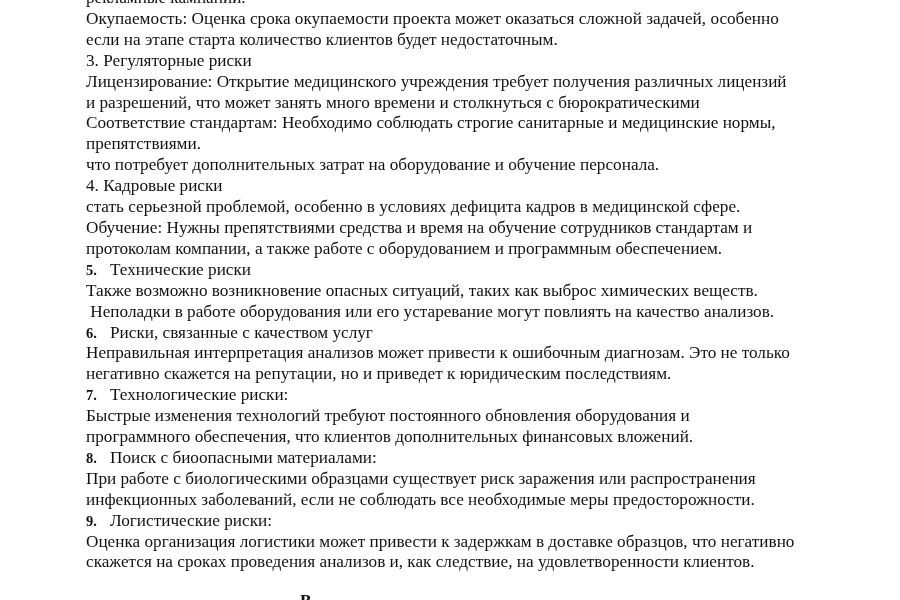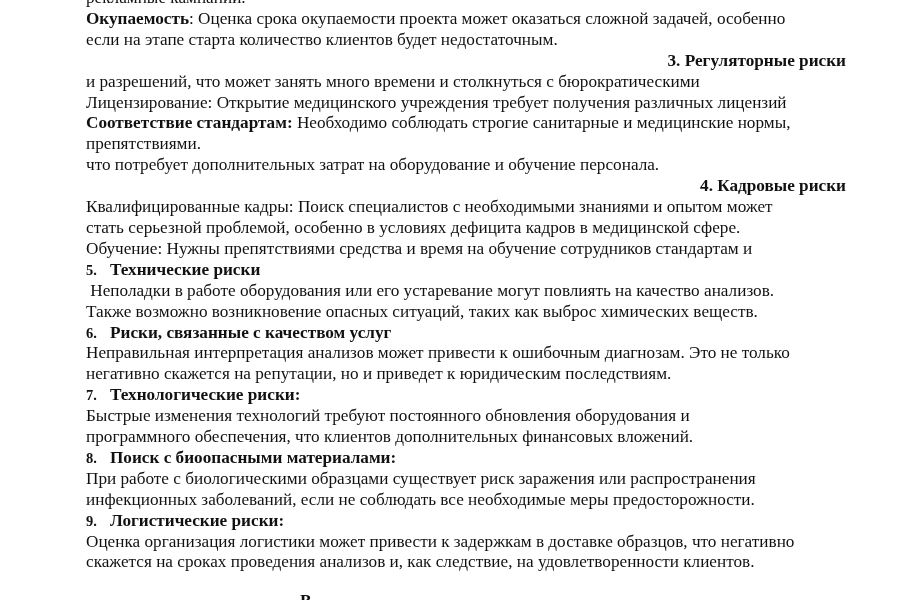--- a/index.html
+++ b/index.html
@@ -17,21 +17,21 @@
       width: 760px;
       font-family: "Liberation Serif", "DejaVu Serif", serif;
       font-size: 17.2px;
       line-height: 20.9px;
       color: #111111;
     }
     .line {
       white-space: nowrap;
       display: block;
     }
-    .b { font-weight: bold; text-align: right; }
+    .b { font-weight: normal; }
     .num { display: inline-block; width: 24px; font-weight: bold; font-size: 14px; }
     .heading .num { font-size: 14.5px; }
     .tail {
       position: absolute;
       left: 300px;
       top: 591px;
       font-family: "Liberation Serif", "DejaVu Serif", serif;
       font-size: 17.2px;
       font-weight: bold;
       color: #111;
@@ -43,38 +43,38 @@
 <div class="page">
   <span class="line">рекламные кампании.</span>
 
   <div>
     <span class="line"><span class="b">Окупаемость</span><span>: Оценка срока окупаемости проекта может оказаться сложной задачей, особенно</span></span>
     <span class="line">если на этапе старта количество клиентов будет недостаточным.</span>
   </div>
 
   <div>
     <span class="line b">3. Регуляторные риски</span>
+    <span class="line">Лицензирование: Открытие медицинского учреждения требует получения различных лицензий</span>
     <span class="line">и разрешений, что может занять много времени и столкнуться с бюрократическими</span>
-    <span class="line">Лицензирование: Открытие медицинского учреждения требует получения различных лицензий</span>
     <span class="line"><span class="b">Соответствие стандартам:</span><span> Необходимо соблюдать строгие санитарные и медицинские нормы,</span></span>
     <span class="line">препятствиями.</span>
     <span class="line">что потребует дополнительных затрат на оборудование и обучение персонала.</span>
   </div>
 
   <div>
     <span class="line b">4. Кадровые риски</span>
-    <span class="line">Квалифицированные кадры: Поиск специалистов с необходимыми знаниями и опытом может</span>
     <span class="line">стать серьезной проблемой, особенно в условиях дефицита кадров в медицинской сфере.</span>
     <span class="line">Обучение: Нужны препятствиями средства и время на обучение сотрудников стандартам и</span>
+    <span class="line">протоколам компании, а также работе с оборудованием и программным обеспечением.</span>
   </div>
 
   <div>
     <span class="line heading"><span class="num">5.</span><span class="b">Технические риски</span></span>
+    <span class="line">Также возможно возникновение опасных ситуаций, таких как выброс химических веществ.</span>
     <span class="line" style="white-space:pre"> Неполадки в работе оборудования или его устаревание могут повлиять на качество анализов.</span>
-    <span class="line">Также возможно возникновение опасных ситуаций, таких как выброс химических веществ.</span>
   </div>
 
   <div>
     <span class="line heading"><span class="num">6.</span><span class="b">Риски, связанные с качеством услуг</span></span>
     <span class="line">Неправильная интерпретация анализов может привести к ошибочным диагнозам. Это не только</span>
     <span class="line">негативно скажется на репутации, но и приведет к юридическим последствиям.</span>
   </div>
 
   <div>
     <span class="line heading"><span class="num">7.</span><span class="b">Технологические риски:</span></span>

